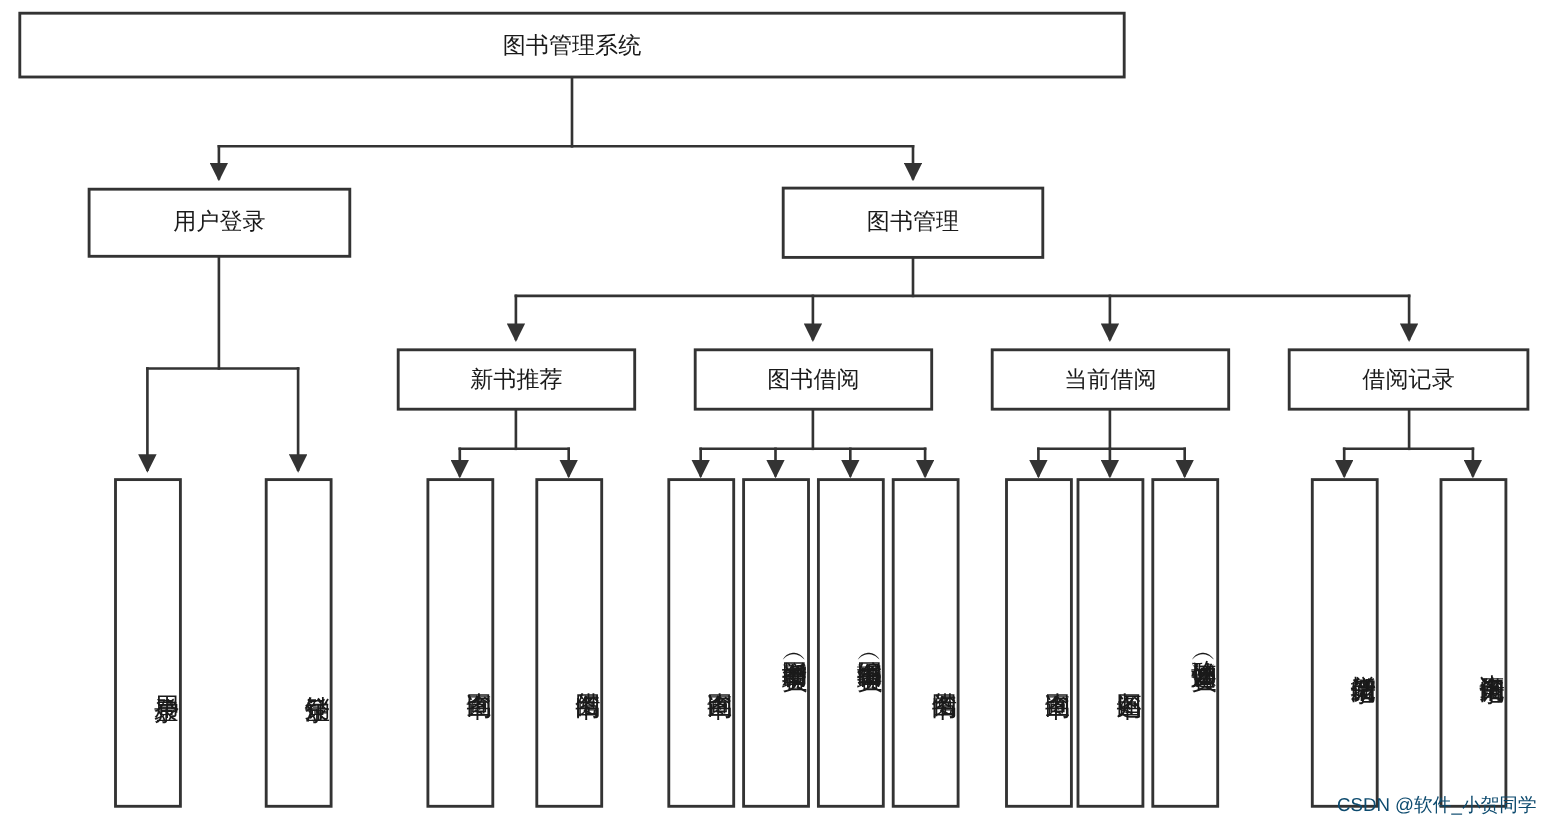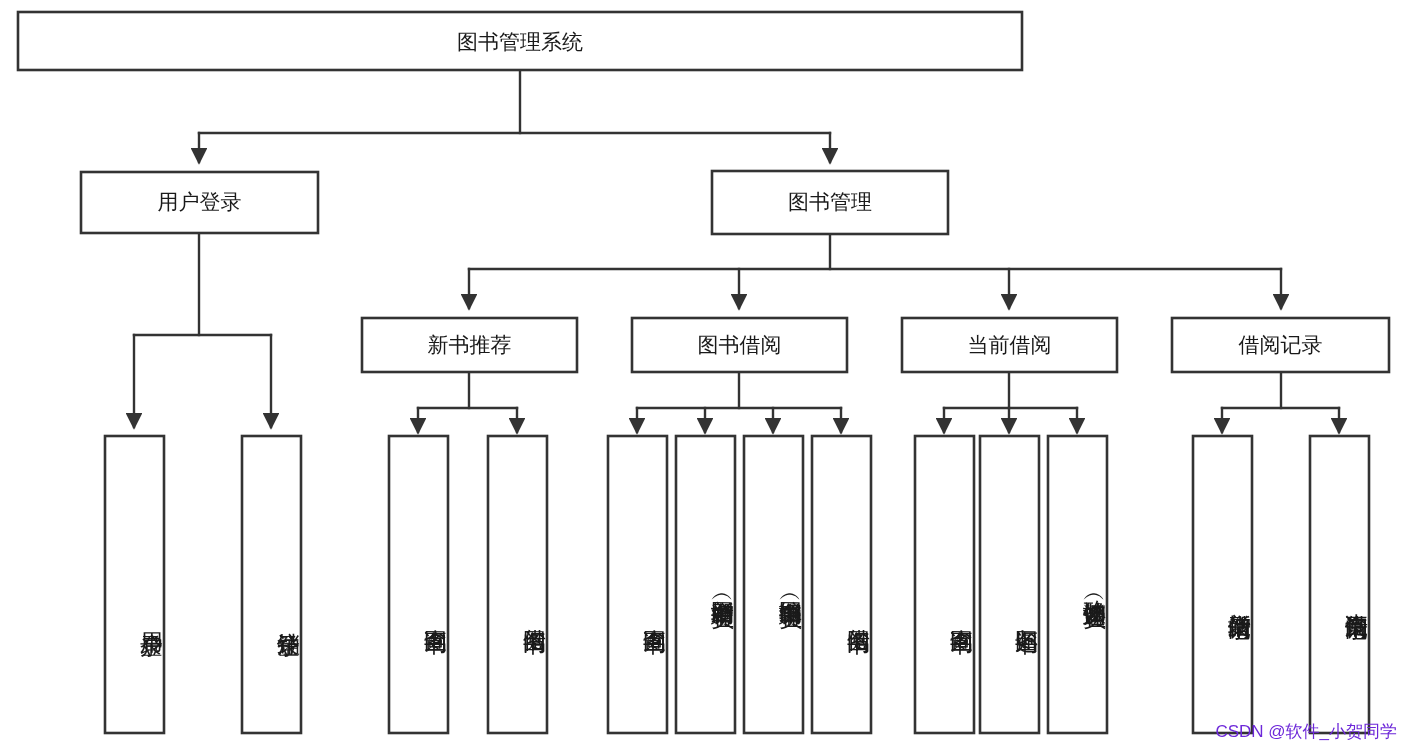--- a/index.html
+++ b/index.html
@@ -58,21 +58,21 @@
     letter-spacing: 1px;
     white-space: nowrap;
     user-select: none;
   }
   .watermark {
     position: absolute;
     right: 8px;
     bottom: 4px;
     font-family: "Liberation Sans", "DejaVu Sans", sans-serif;
     font-size: 17px;
-    color: #6d28d9;
+    color: #0c4a6e;
     white-space: nowrap;
     user-select: none;
   }
 </style>
 </head>
 <body>
 
 <div id="diagram-root">
 
   <svg id="flow-svg" viewBox="0 0 1405 747">

